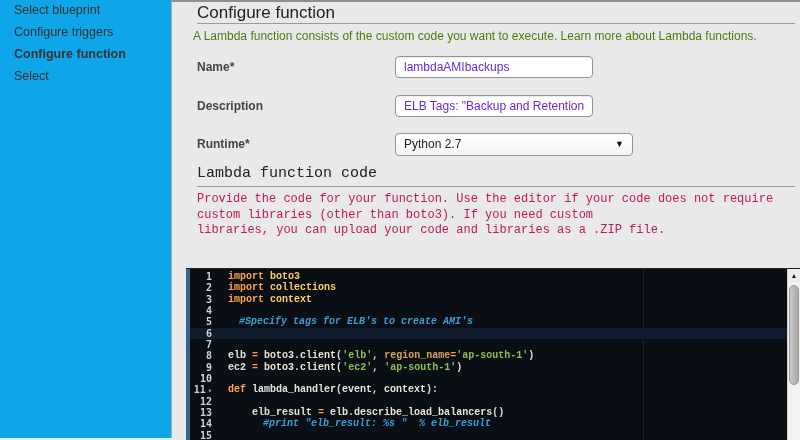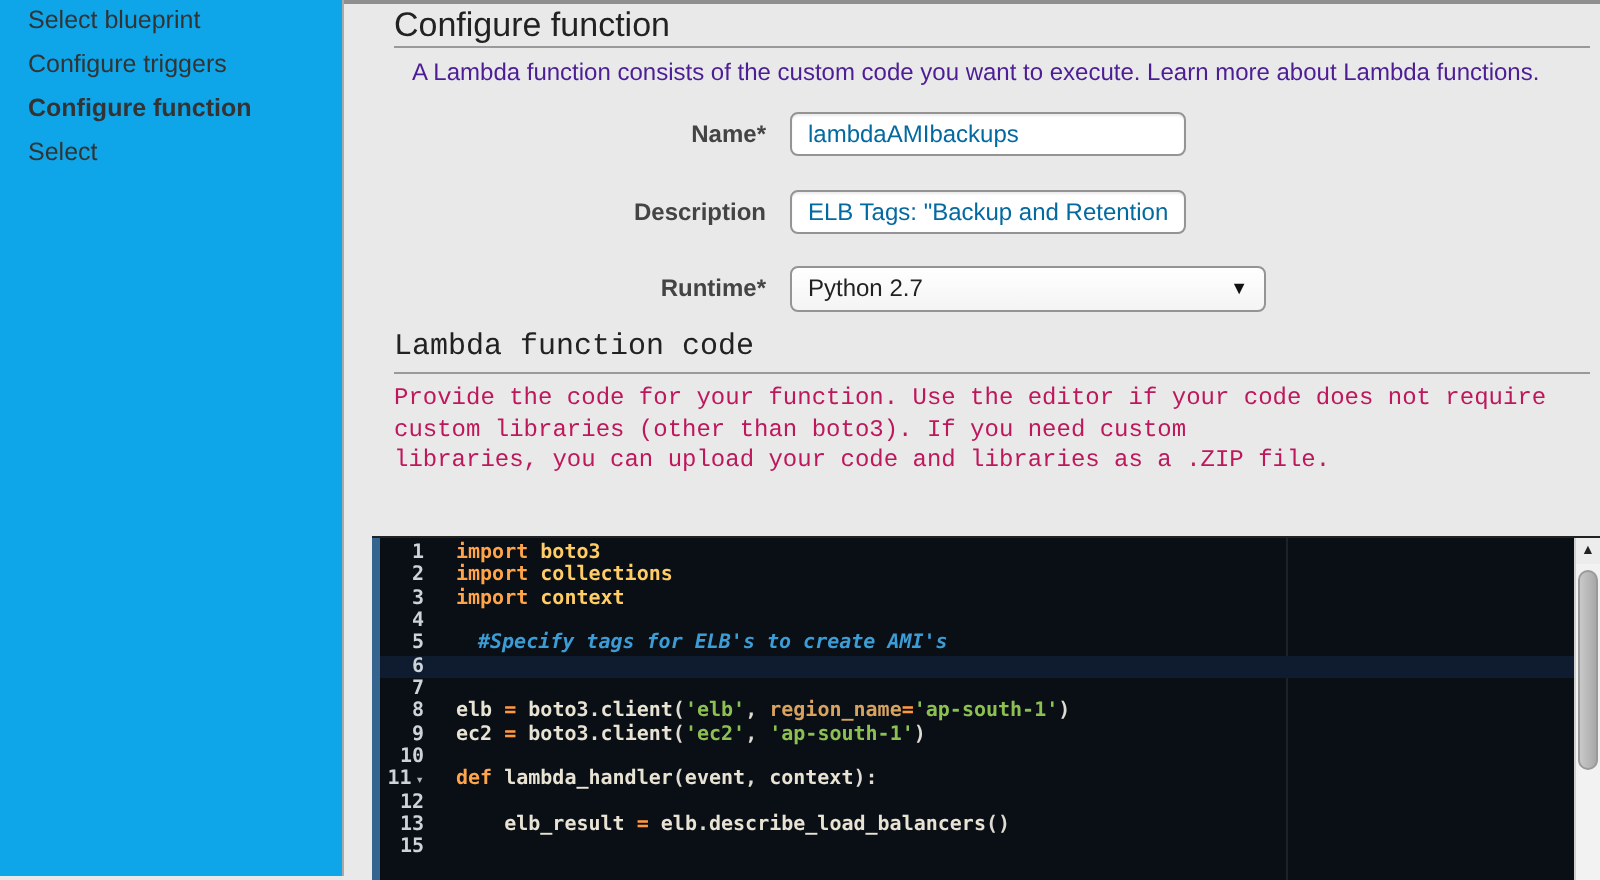--- a/index.html
+++ b/index.html
@@ -11,46 +11,46 @@
   
   .sidebar { position:absolute; left:0; top:0; width:172px; height:438px; background:#0ea5e9; border-right:1px solid #a9a9a9; }
   .side-item { padding:0 0 0 14px; margin-top:0; height:22px; line-height:20px; font-size:12.5px; color:#333; cursor:pointer; }
   .side-item.active { font-weight:bold; }
 
   
   .content { position:absolute; left:173px; top:2px; right:0; bottom:0; }
   .h1 { position:absolute; left:24px; top:1px; font-size:17px; color:#222; }
   .rule { position:absolute; left:24px; right:5px; height:0; border-top:1px solid #9a9a9a; }
   .rule1 { top:21px; }
-  .p1 { position:absolute; left:33px; top:27px; font-size:12px; color:#4c1d95; }
+  .p1 { position:absolute; left:20px; top:27px; font-size:12px; color:#4d7c0f; }
   .h2 { position:absolute; left:24px; top:163px; font-size:15px; color:#222;font-family:Liberation Mono, monospace; }
   .rule2 { top:184px; }
   .p2 { position:absolute; left:24px; top:190px; width:580px; font-size:12px; line-height:15.5px; color:#be185d; white-space:pre-line;font-family:Liberation Mono, monospace; }
 
-  .row-label { position:absolute; left:24px; width:186px; text-align:right; font-size:12px; font-weight:bold; color:#444; line-height:22px; }
-  .field { position:absolute; left:222px; width:198px; height:22px; background:#fff; border:1px solid #949494; border-radius:4px; font-family:"Liberation Sans",sans-serif; font-size:12px; color:#0369a1; padding:0 8px; box-shadow:inset 0 1px 1px rgba(0,0,0,0.08); }
+  .row-label { position:absolute; left:24px; width:186px; font-size:12px; font-weight:bold; color:#444; line-height:22px; }
+  .field { position:absolute; left:222px; width:198px; height:22px; background:#fff; border:1px solid #949494; border-radius:4px; font-family:"Liberation Sans",sans-serif; font-size:12px; color:#6d28d9; padding:0 8px; box-shadow:inset 0 1px 1px rgba(0,0,0,0.08); }
   .selectbox { position:absolute; left:222px; width:238px; height:23px; background:linear-gradient(#ffffff,#f4f4f4); border:1px solid #949494; border-radius:4px; font-size:12px; color:#222; line-height:21px; padding:0 8px; cursor:pointer; }
   .selectbox .arrow { position:absolute; right:8px; top:0; line-height:21px; font-size:9px; color:#111; }
 
   .y-name  { top:54px; }
   .y-desc  { top:93px; }
   .y-run   { top:131px; }
   .y-entry { top:252px;margin-top:44px; }
 
   
   .editor { position:absolute; left:13px; right:0; top:266px; bottom:0; border-top:1px solid #222; }
   .blue-strip { position:absolute; left:0; top:0; bottom:0; width:4px; background:#35648f; }
   .dark { position:absolute; left:4px; right:13px; top:0; bottom:0; background:#0a0f16; overflow:hidden; }
   .ruler { position:absolute; left:453px; top:0; bottom:0; width:1px; background:rgba(255,255,255,0.08); }
   .lines { position:absolute; left:0; right:0; top:2px; font-family:"DejaVu Sans Mono", monospace; font-size:10px; font-weight:bold; }
   .cl { display:flex; height:11.35px; line-height:11.35px; }
   .cl.active { background:#0f1c30; }
   .gut { width:26px; text-align:right; padding-right:4px; color:#ced3da; flex:none; position:relative; }
   .fold { color:#aeb4bc; font-size:7px; margin-left:2px; }
-  .ct { white-space:pre; padding-left:12px; }
+  .ct { white-space:pre; padding-left:12px;font-family:Liberation Mono, monospace; }
   .tk-kw   { color:#ffa449; }
   .tk-mod  { color:#ffcc66; }
   .tk-id   { color:#e8e3d3; }
   .tk-op   { color:#ff9940; }
   .tk-str  { color:#8cc152; }
   .tk-param{ color:#d8a35f; }
   .tk-cm   { color:#3c9dd6; font-style:italic;margin-left:11px; }
   .tk-pl   { color:#dedbd0; }
 
   
@@ -148,20 +148,24 @@
           </div>
           <div class="cl">
             <span class="gut">12</span>
             <span class="ct"></span>
           </div>
           <div class="cl">
             <span class="gut">13</span>
             <span class="ct"><span class="tk-pl">    </span><span class="tk-id">elb_result</span><span class="tk-pl"> </span><span class="tk-op">=</span><span class="tk-pl"> </span><span class="tk-id">elb</span><span class="tk-pl">.</span><span class="tk-id">describe_load_balancers</span><span class="tk-pl">()</span></span>
           </div>
           <div class="cl">
+            <span class="gut">14</span>
+            <span class="ct"><span class="tk-pl">    </span><span class="tk-cm">#print "elb_result: %s "  % elb_result</span></span>
+          </div>
+          <div class="cl">
             <span class="gut">15</span>
             <span class="ct"></span>
           </div>
         </div>
     </div>
     <div class="sbar">
       <div class="up">▲</div>
       <div class="thumb"></div>
     </div>
   </div>

